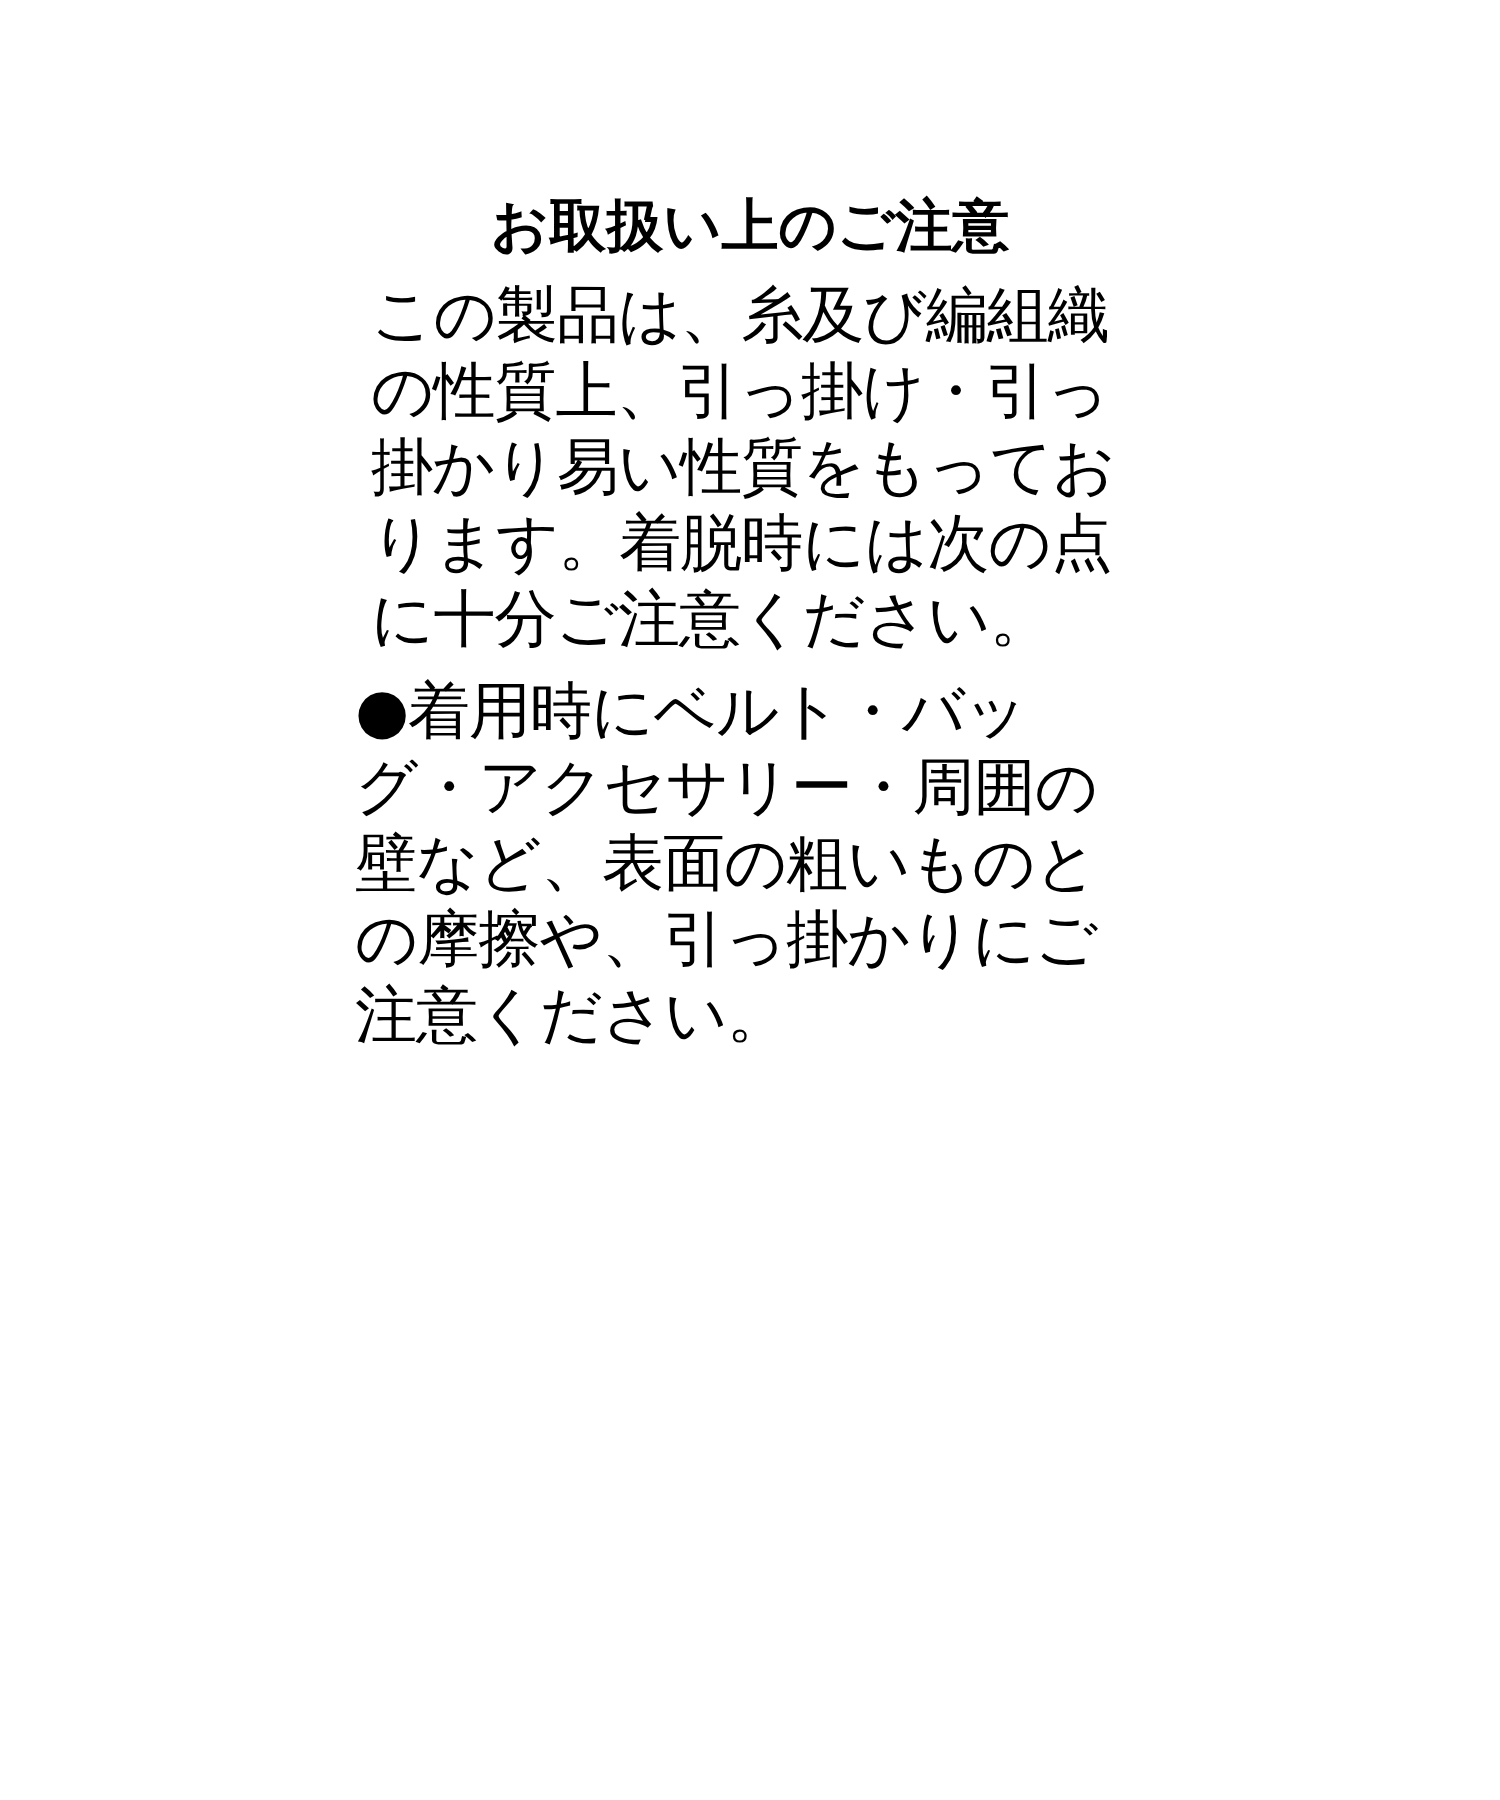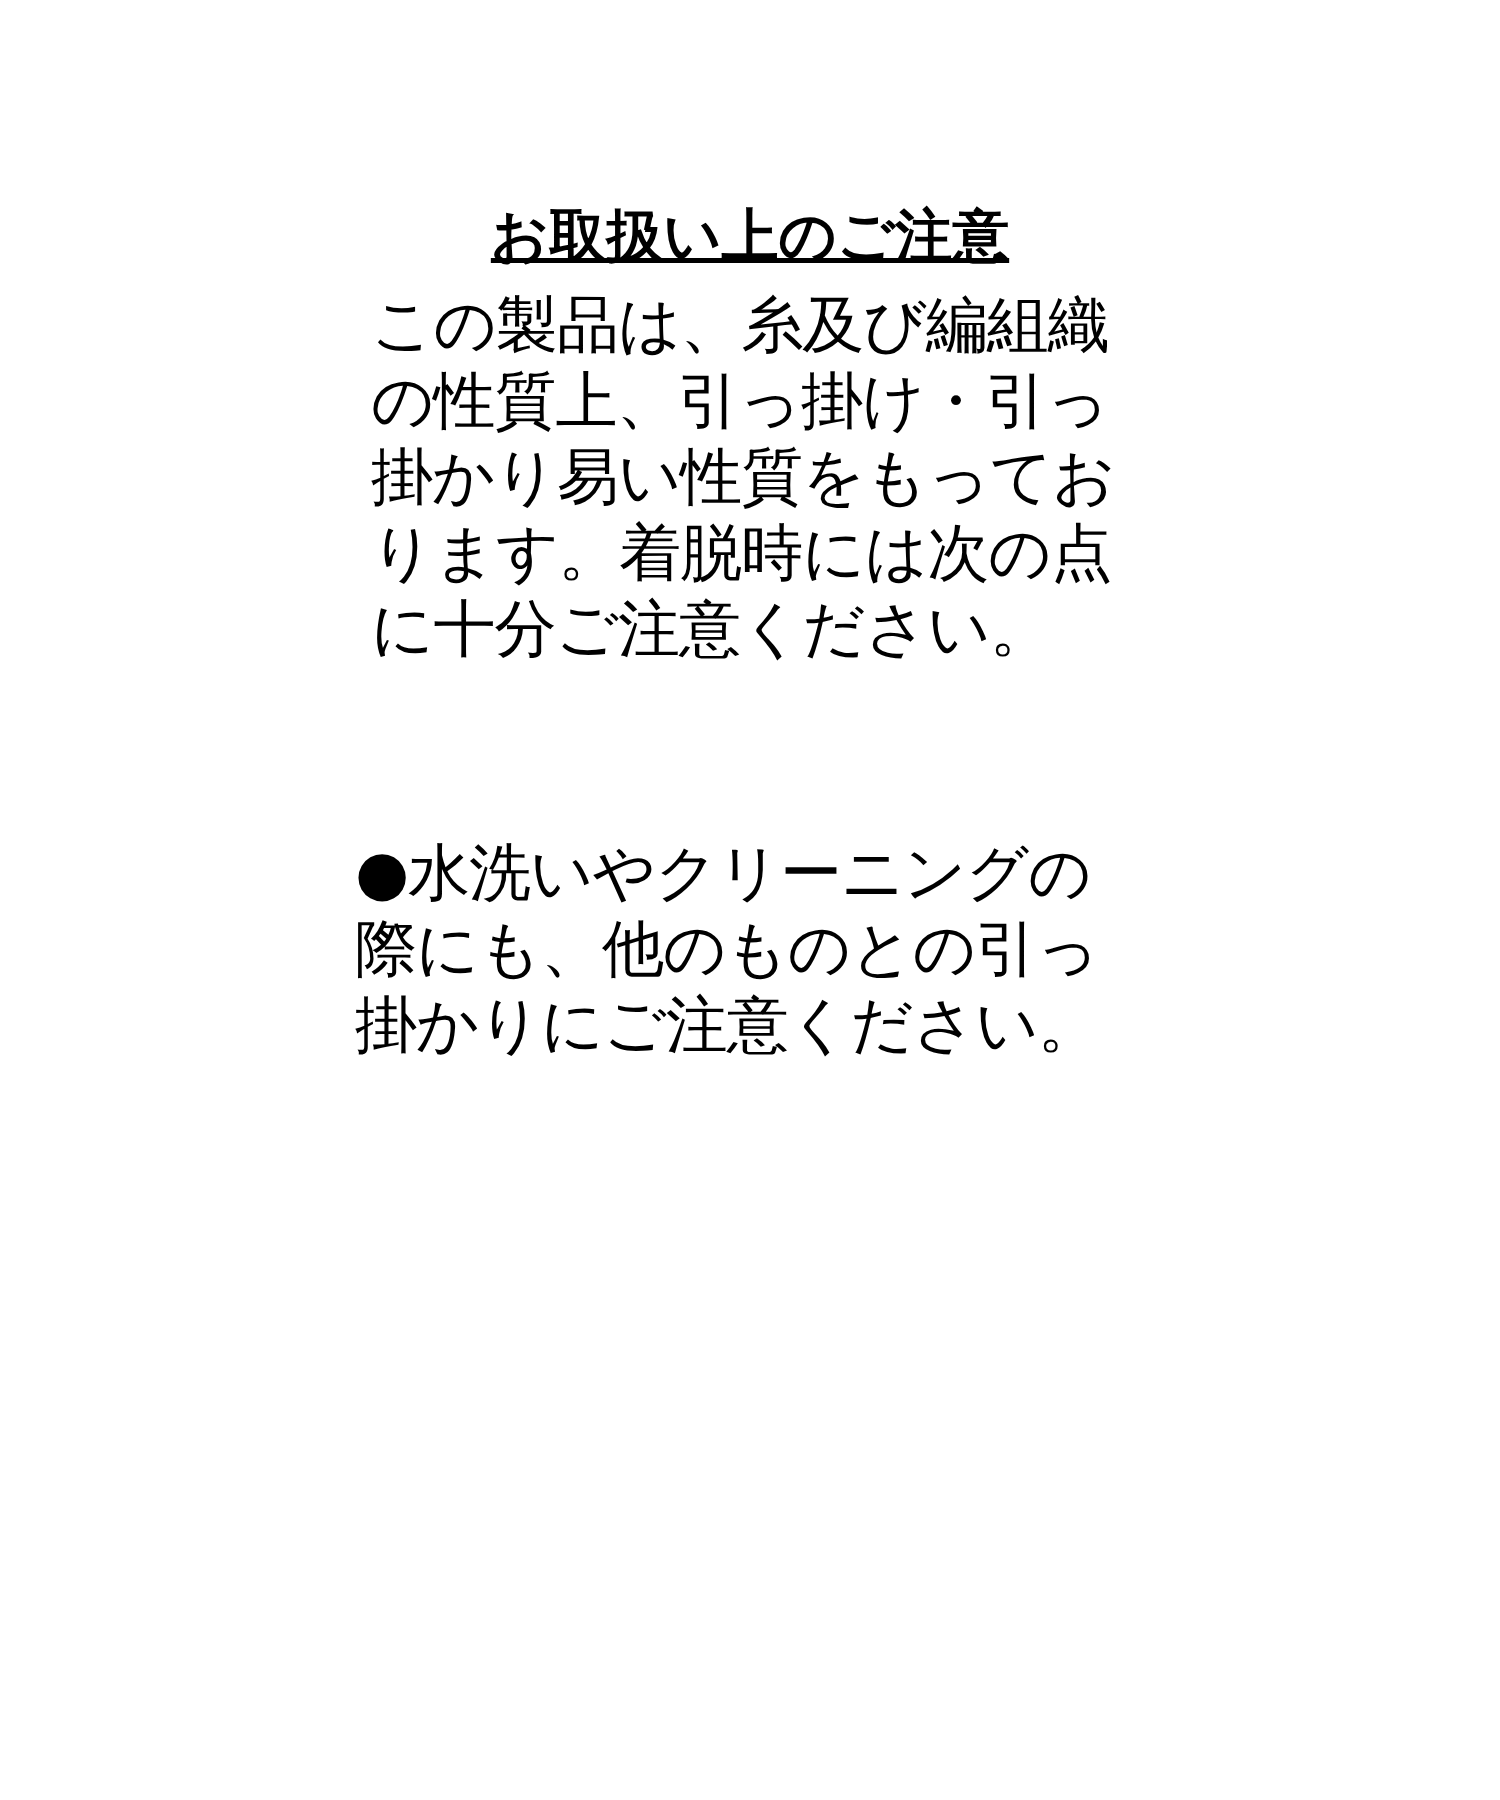--- a/index.html
+++ b/index.html
@@ -30,22 +30,21 @@
     width: 790px;
   }
 
   .care-title {
     font-size: 57px;
     line-height: 72px;
     font-weight: 700;
     text-align: center;
     letter-spacing: 0px;
     white-space: nowrap;
-    margin: 14px 0 4px 0;
-    text-decoration: underline;
+    margin: 4px 0 4px 0;
   }
 
   .care-body {
     font-size: 62px;
     line-height: 76px;
     font-weight: 400;
     letter-spacing: -1px;
     text-align: left;
   }
 
@@ -67,21 +66,21 @@
 <div class="page">
 
   <div class="care-label">
 
     <h1 class="care-title">お取扱い上のご注意</h1>
 
     <div class="care-body">
 
       <p class="care-para">この製品は、糸及び編組織の性質上、引っ掛け・引っ掛かり易い性質をもっております。着脱時には次の点に十分ご注意ください。</p>
 
+      <p class="bullet-para">●着用時にベルト・バッグ・アクセサリー・周囲の壁など、表面の粗いものとの摩擦や、引っ掛かりにご注意ください。</p>
 
       <div class="care-block-gap"></div>
 
-      <p class="bullet-para">●水洗いやクリーニングの際にも、他のものとの引っ掛かりにご注意ください。</p>
 
 
     </div>
   </div>
 </div>
 
 </body></html>

